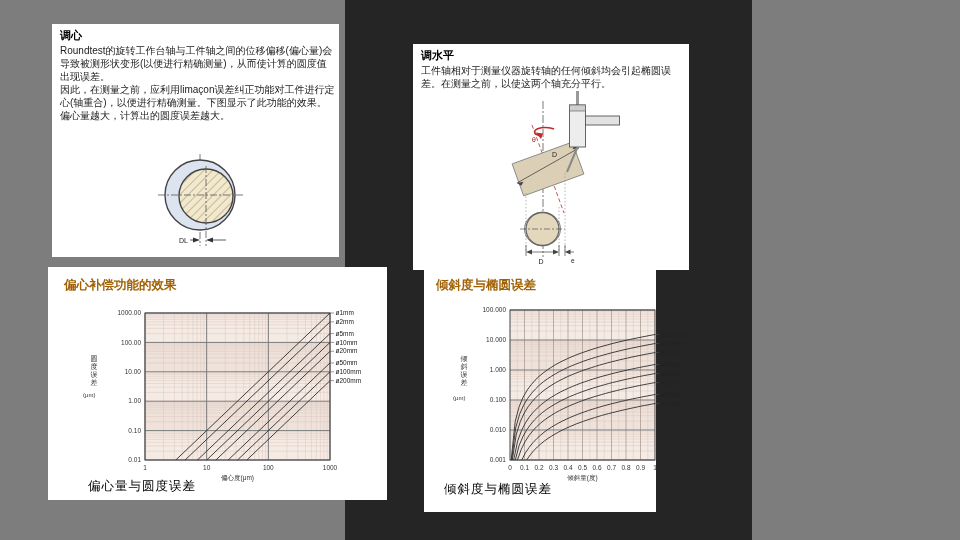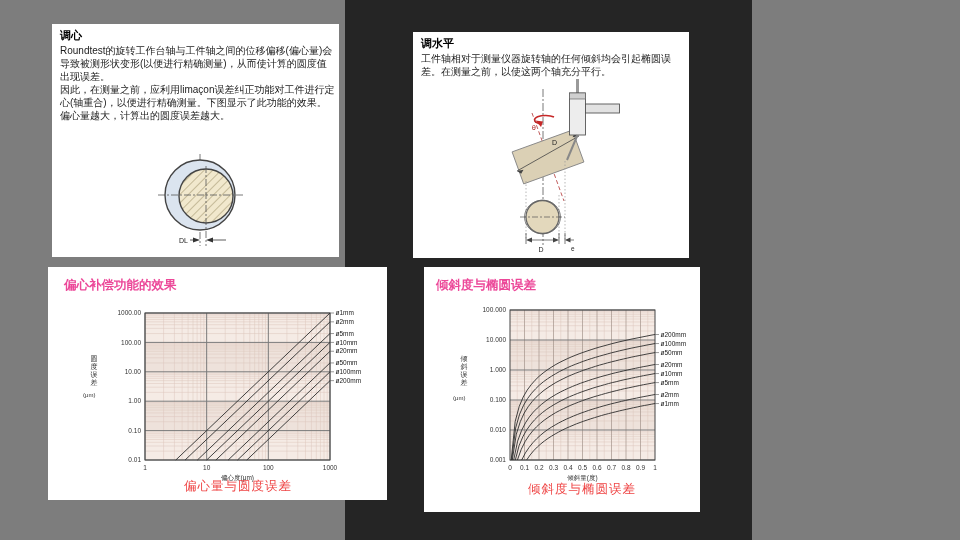--- a/index.html
+++ b/index.html
@@ -4,32 +4,32 @@
 <style>
   html,body{margin:0;padding:0;}
   body{
     width:960px;height:540px;position:relative;overflow:hidden;
     background:#7d7d7d;
     font-family:"Liberation Sans","DejaVu Sans",sans-serif;
   }
   .page-band{position:absolute;left:345px;top:0;width:407px;height:540px;background:#252525;}
   .panel{position:absolute;background:#ffffff;}
   #panel-centering{left:52px;top:24px;width:287px;height:233px;}
-  #panel-leveling{left:413px;top:32px;width:276px;height:226px;}
+  #panel-leveling{left:413px;top:44px;width:276px;height:226px;}
   #panel-ecc{left:48px;top:267px;width:339px;height:233px;}
-  #panel-incl{left:424px;top:267px;width:276px;height:245px;}
+  #panel-incl{left:424px;top:267px;width:232px;height:245px;}
   .sec-title{font-size:11px;font-weight:bold;color:#000;padding:4px 8px 1px 8px;}
   .sec-body{font-size:10px;line-height:13px;color:#1c1c1c;padding:0 4px 0 8px;}
   .sec-body p{margin:0;}
-  .chart-title{font-size:12.5px;font-weight:bold;color:#ec4899;padding:10px 0 0 16px;}
+  .chart-title{font-size:12.5px;font-weight:bold;color:#a16207;padding:10px 0 0 16px;}
   #panel-incl .chart-title{padding-left:12px;}
   .chart-svg{position:absolute;left:0;}
   .vlabel{position:absolute;width:8px;font-size:7px;line-height:8px;color:#333;word-break:break-all;text-align:center;}
   .vunit{position:absolute;font-size:6px;color:#333;}
-  .chart-caption{position:absolute;text-align:center;font-size:12.5px;color:#ef4444;letter-spacing:1px;}
+  .chart-caption{position:absolute;text-align:left;font-size:12.5px;color:#000000;letter-spacing:1px;}
   #caption-ecc{left:40px;top:211px;width:300px;}
   #caption-incl{left:20px;top:214px;width:276px;}
   svg text{font-family:"Liberation Sans","DejaVu Sans",sans-serif;}
 </style>
 </head>
 <body>
 
 <div class="page-band"></div>
 
 <div class="panel" id="panel-centering">

